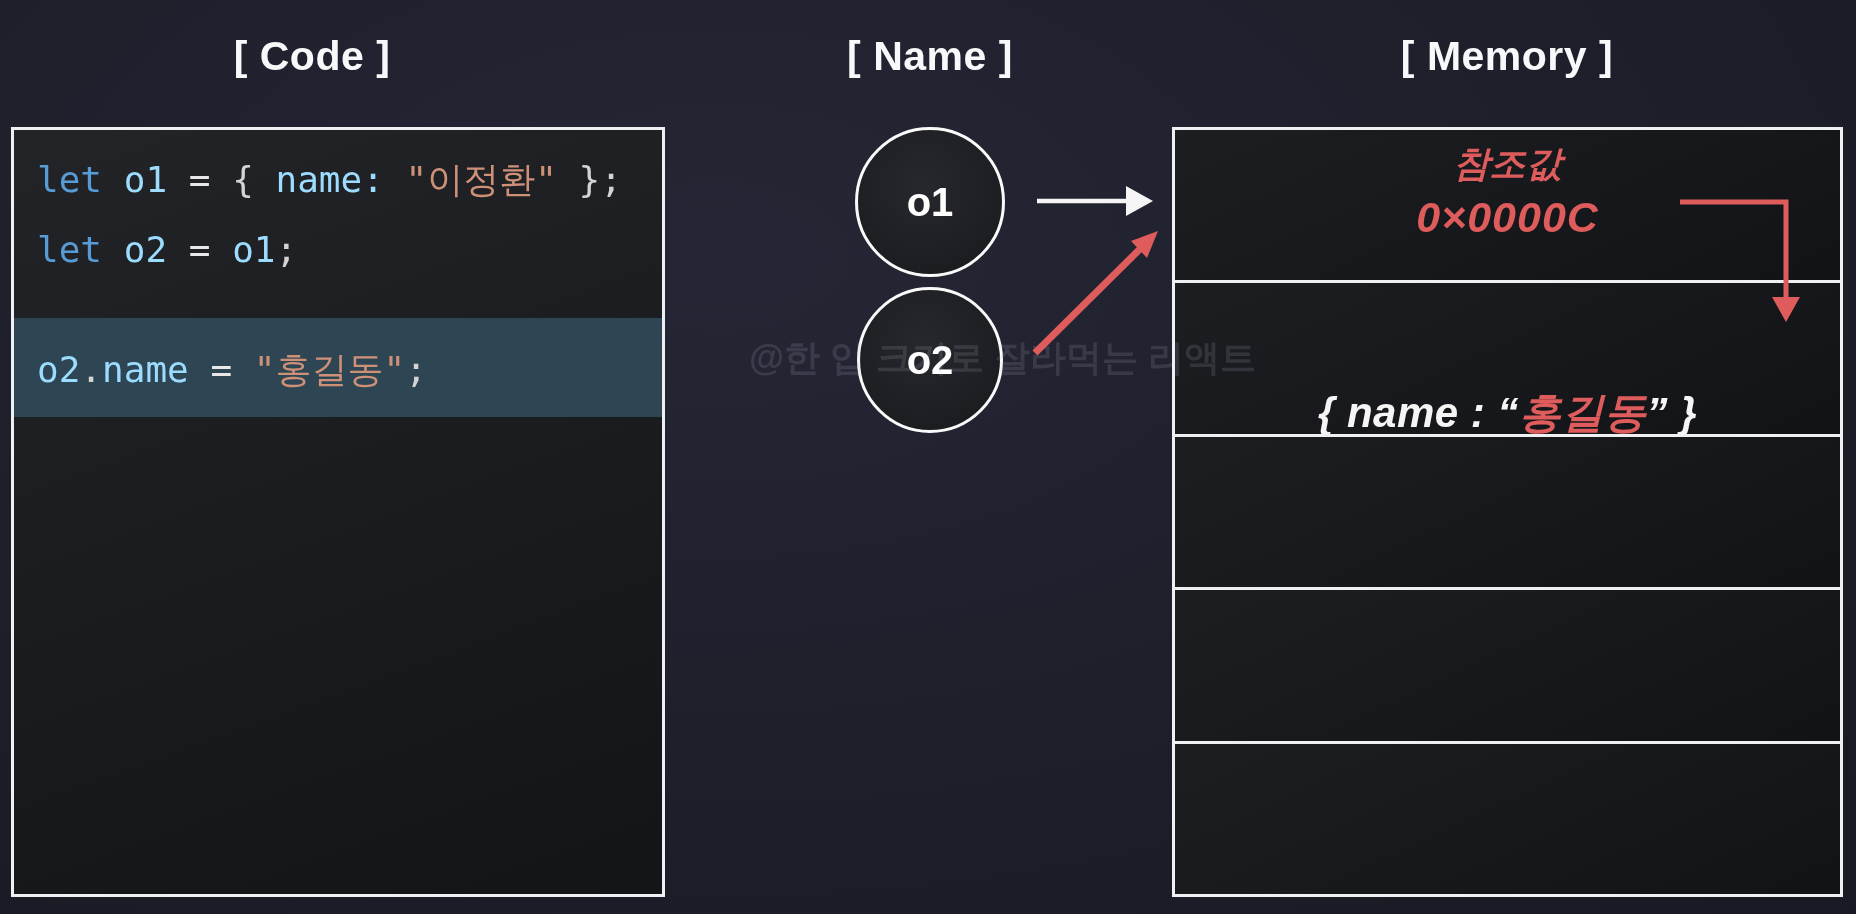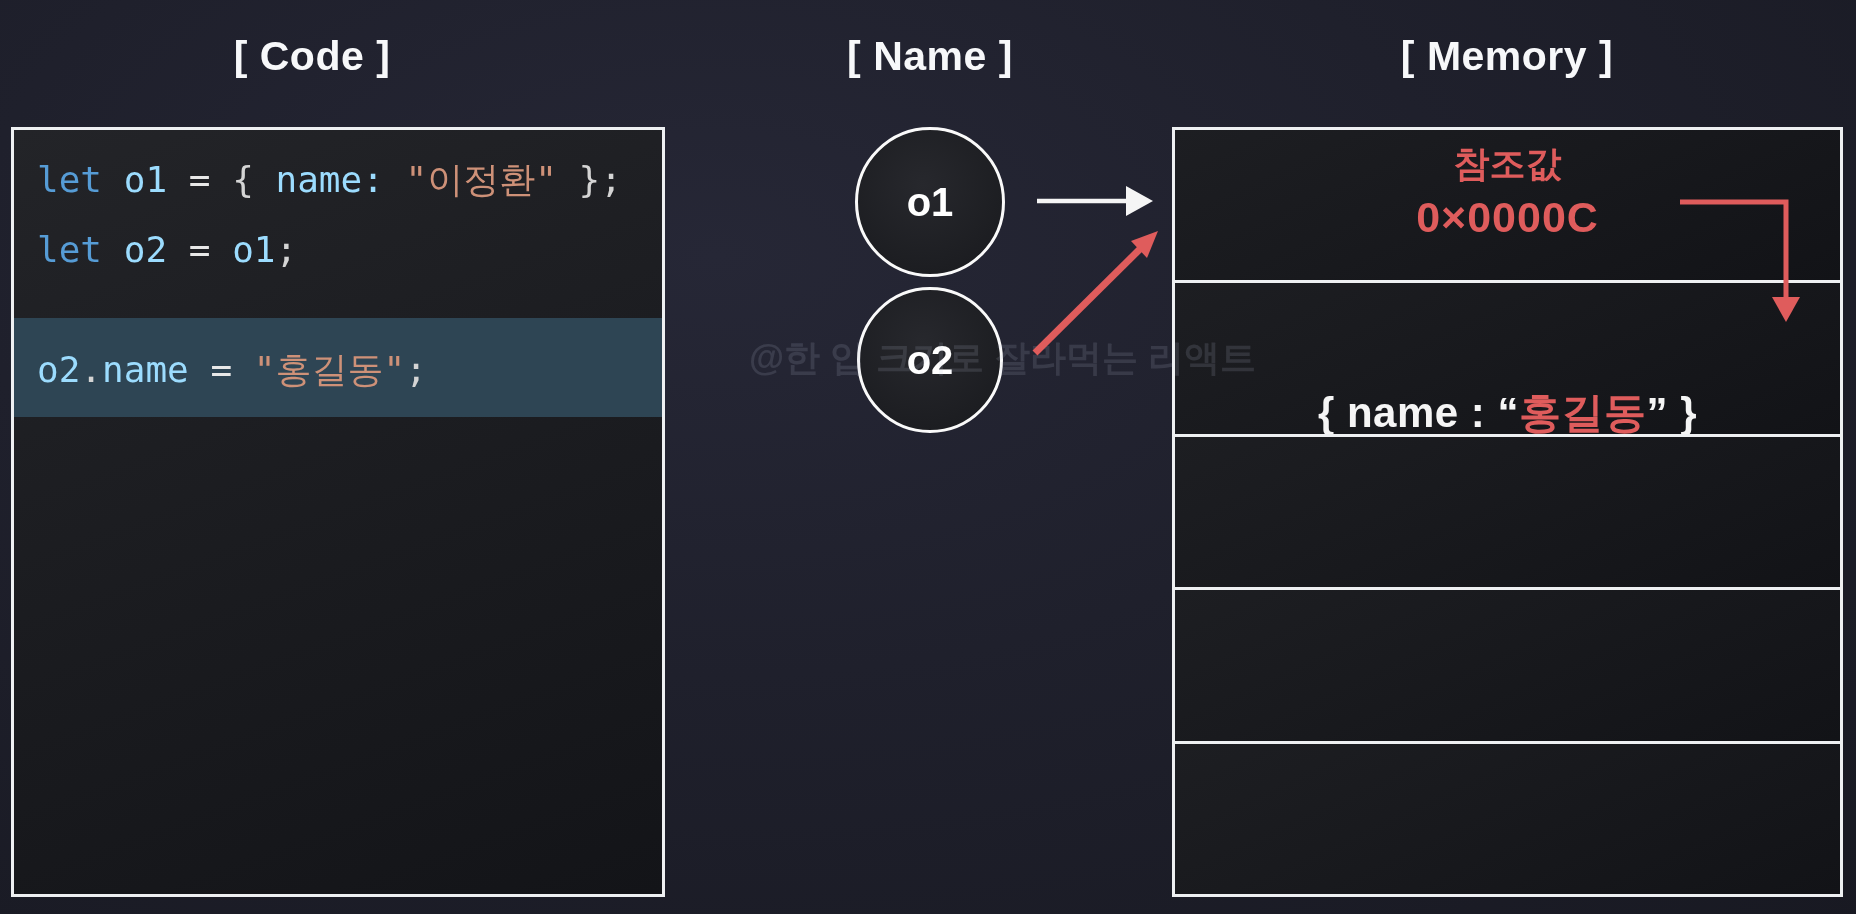--- a/index.html
+++ b/index.html
@@ -59,21 +59,21 @@
     position:absolute;left:733px;top:334px;z-index:3;
     font-size:36px;font-weight:600;letter-spacing:0px;white-space:nowrap;
     color:rgba(190,196,214,0.15);
     margin-left:16px;
   }
 
   
   .memory-panel{
     position:absolute;left:1172px;top:127px;width:671px;height:770px;
     box-sizing:border-box;border:3px solid #eef0f2;
-    display:flex;flex-direction:column;z-index:1;
+    display:flex;flex-direction:column;z-index:1;font-style:italic;
   }
   .mem-cell{
     position:relative;flex:1 1 0;
     background:linear-gradient(155deg,#1d1e22 0%,#17181c 55%,#121317 100%);
   }
   .mem-cell + .mem-cell{border-top:3px solid #eef0f2;}
   .mem-ref-label{
     position:absolute;left:0;right:0;top:13px;height:42px;line-height:42px;
     text-align:center;font-weight:700;font-size:36px;color:var(--accent-red,#df5c5c);
   }

